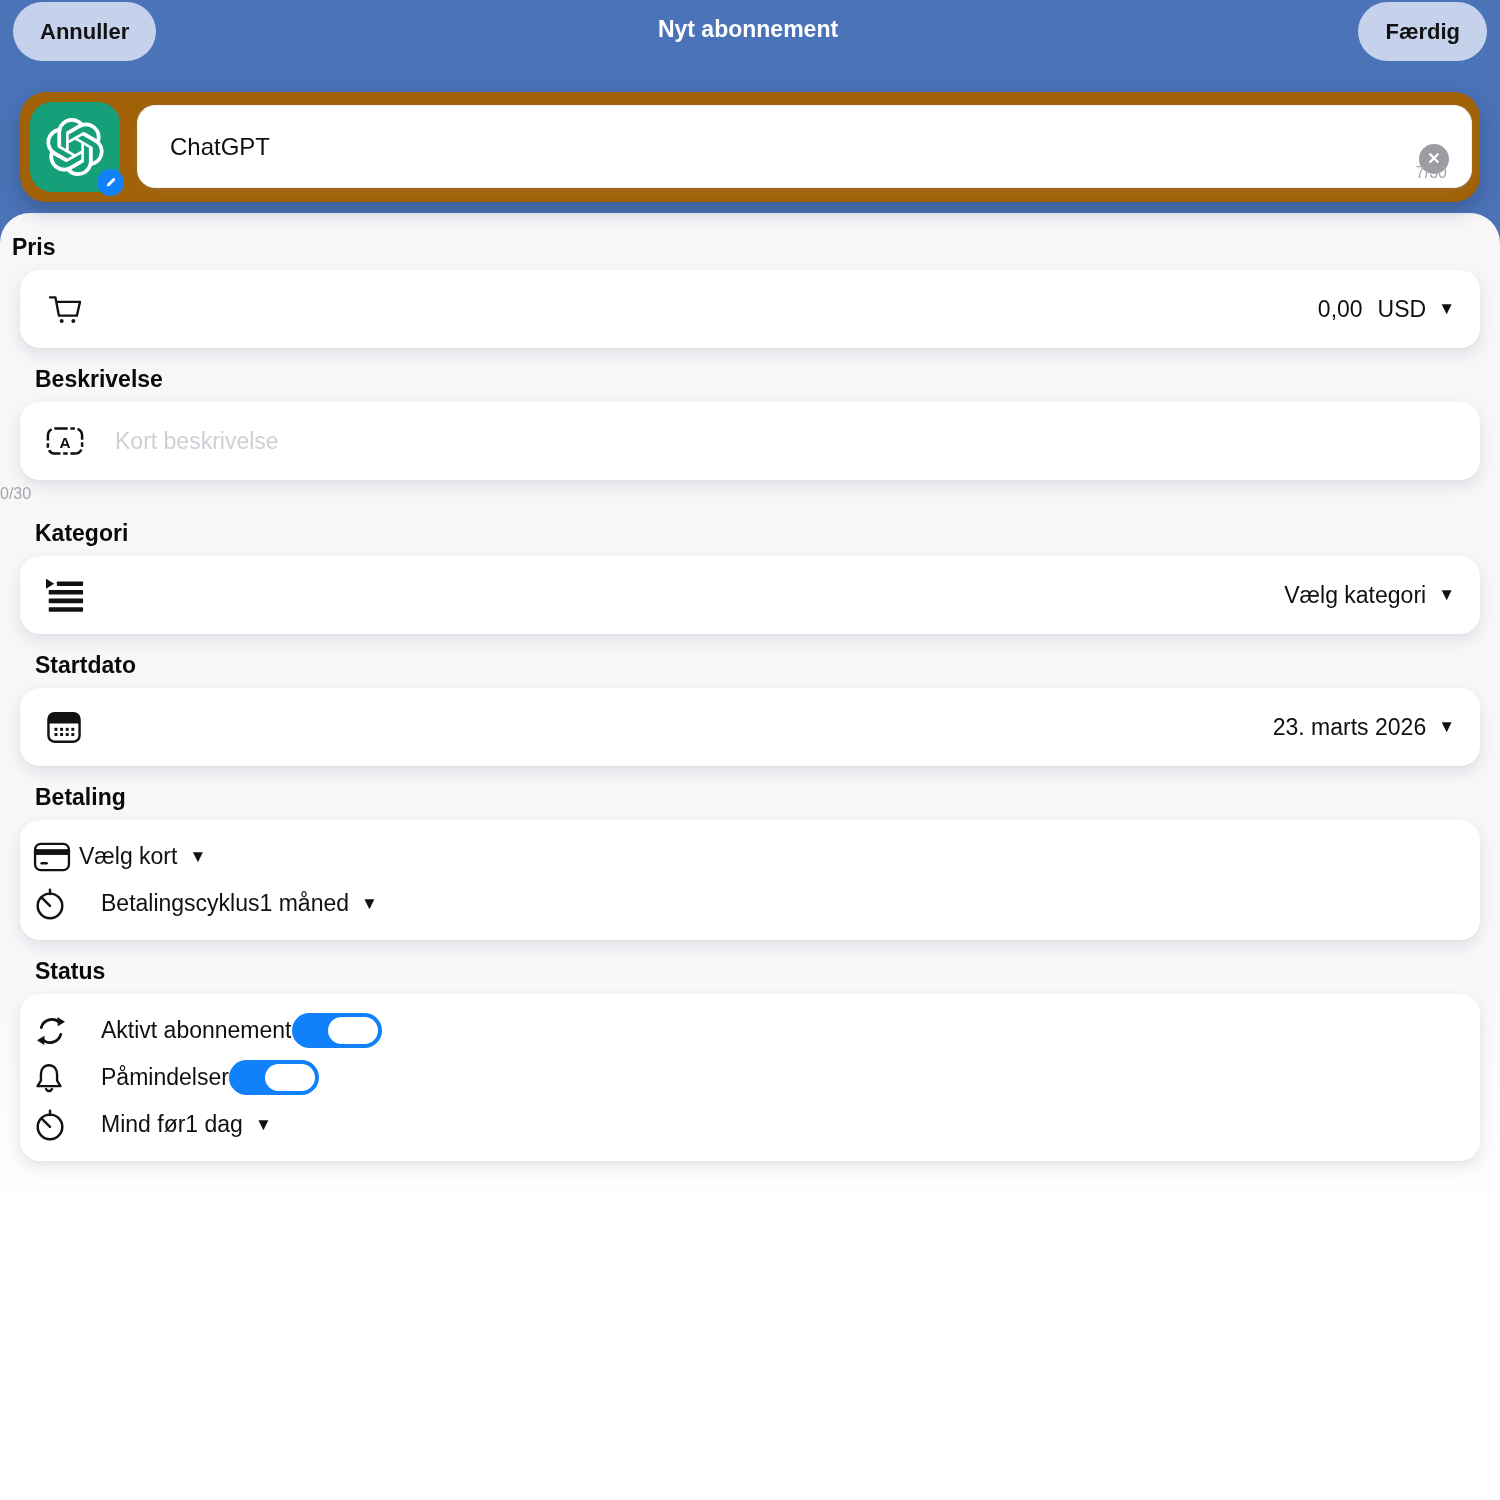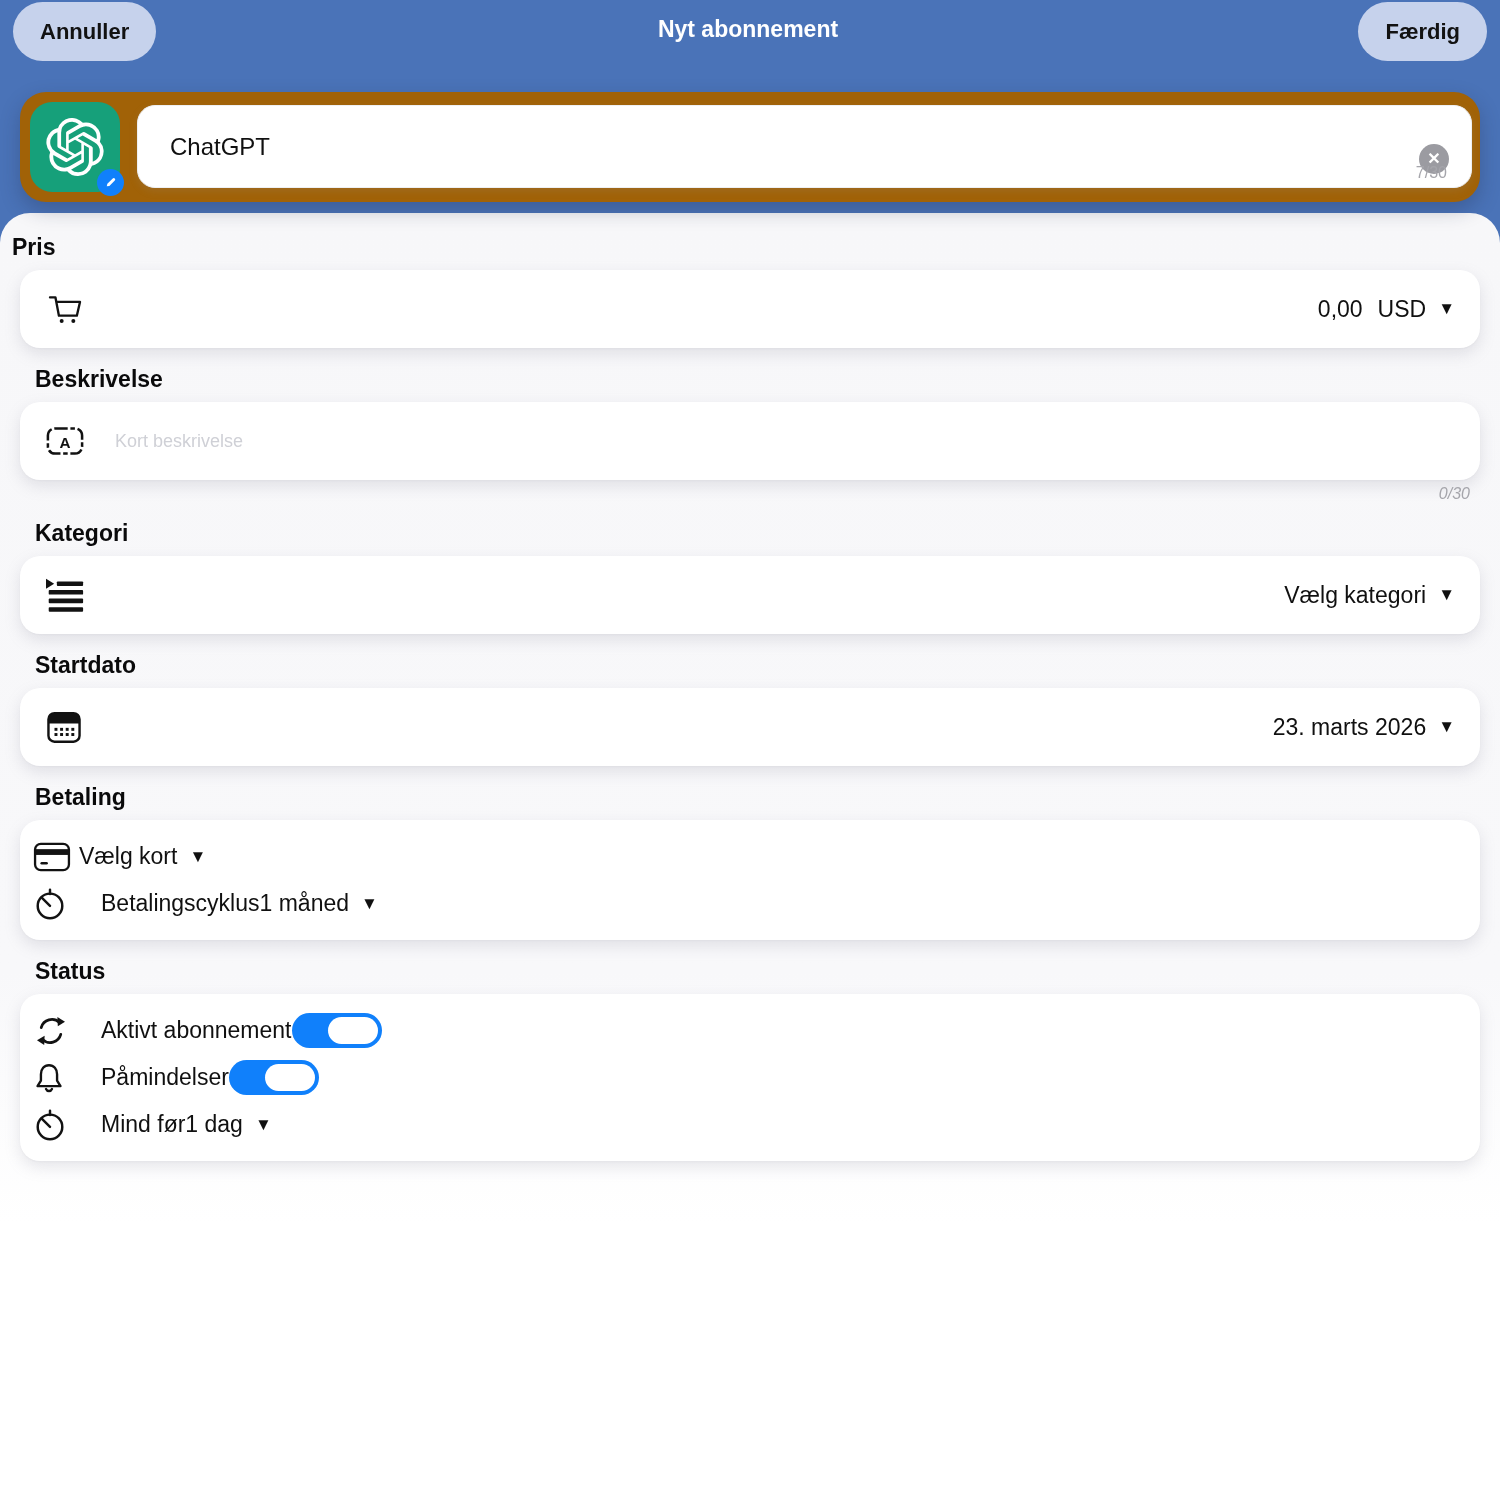--- a/index.html
+++ b/index.html
@@ -32,22 +32,22 @@
   
   .body-card{flex:1;background:linear-gradient(#f7f7f9 0px,#f8f8fa 760px,#ffffff 1010px);border-radius:30px 30px 0 0;
              padding-top:1px;}
   .section-label{margin:16px 35px 8px 35px;line-height:30px;font-size:23px;font-weight:700;color:#0a0a0b;}
   .section-label.first{margin-top:18px;margin-left:12px;}
   .row-card{margin:0 20px;background:#fff;border-radius:20px;box-shadow:0 6px 16px rgba(130,132,148,.20),0 1px 2px rgba(0,0,0,.03);
             display:flex;align-items:center;padding:0 25px;height:78px;cursor:pointer;}
   .row-card .grow{flex:1;}
   .row-value{font-size:23px;color:#101010;white-space:nowrap;}
   .caret{font-size:17px;color:#101010;margin-left:12px;}
-  .placeholder-text{font-size:18px;color:#cfd0d6;margin-left:24px;}
-  .counter-row{margin:4px 30px 14px 0;text-align:right;font-size:16px;color:#a5a5ab;line-height:20px;font-style:italic;}
+  .placeholder-text{font-size:23px;color:#cfd0d6;margin-left:24px;}
+  .counter-row{margin:4px 30px 14px 0;font-size:16px;color:#a5a5ab;line-height:20px;}
   .multi-card{margin:8px 20px;background:#fff;border-radius:20px;box-shadow:0 6px 16px rgba(130,132,148,.20),0 1px 2px rgba(0,0,0,.03);
               padding:13px 20px 13px 13px;}
   .multi-row{display:flex;align-items:center;height:47px;}
   .row-label{font-size:23px;color:#101010;margin-left:22px;white-space:nowrap;}
   .icon-cell{width:46px;display:flex;align-items:center;}
 
   
   .toggle{position:relative;width:90px;height:35px;border-radius:18px;background:#1080fb;cursor:pointer;flex:none;}
   .toggle .knob{position:absolute;top:4px;bottom:4px;right:4px;width:50px;background:#fff;border-radius:14px;}
 

